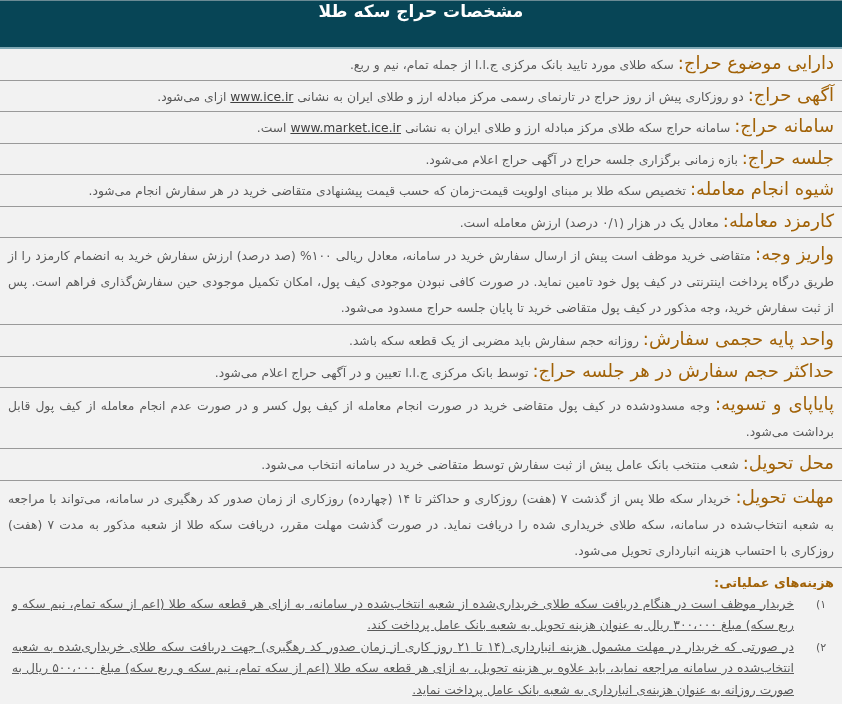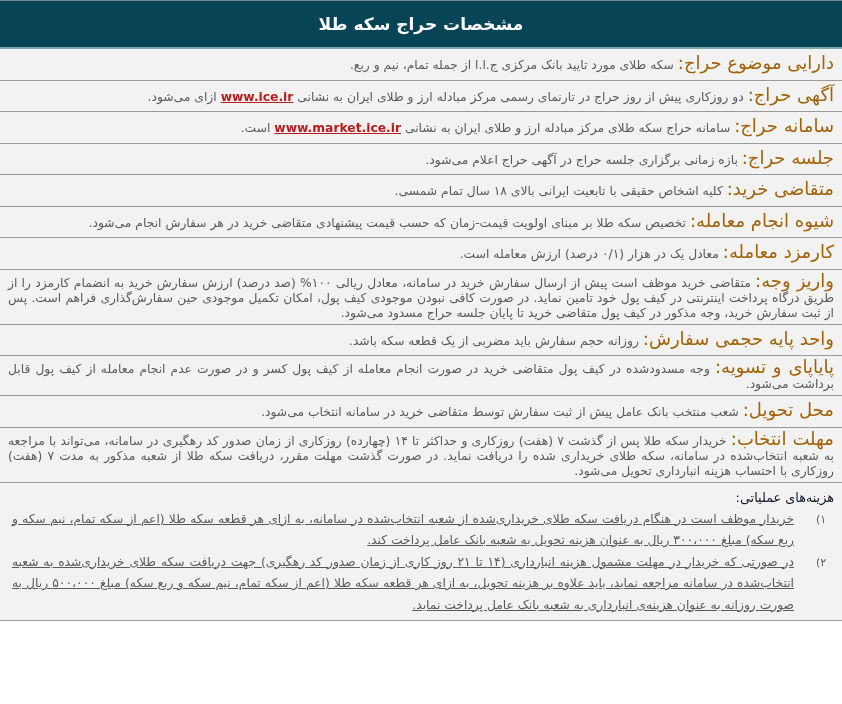--- a/index.html
+++ b/index.html
@@ -7,50 +7,50 @@
     width: 842px; height: 704px; overflow: hidden;
     background: #ffffff;
     font-family: "DejaVu Sans", sans-serif;
     direction: rtl;
   }
   .doc { width: 842px; }
   .header {
     height: 46px;
     background: #074556;
     border-top: 1px solid #6a8a94;
-    display: flex; align-items: center; justify-content: center;
+    display: flex; align-items: flex-start; justify-content: center;
     color: #ffffff;
     font-weight: bold;
     font-size: 17px;
   }
   .header-underline { height: 2px; background: #7fa8b4; }
   .row {
     background: #f2f2f2;
     border-bottom: 1.5px solid #9a9a9a;
     padding: 3px 8px 3px 8px;
     font-size: 12.3px;
     line-height: 21.5px;
     color: #5a5a5a;
     text-align: justify;
   }
   .row .label {
     color: #a16207;
     font-weight: normal;
     font-size: 18px;
   }
   .row a.link {
-    color: #b91c1c;
-    font-weight: bold;
+    color: #404040;
+    font-weight: normal;
     text-decoration: underline;
     direction: ltr;
     unicode-bidi: embed;
   }
-  .row.tall { line-height: 15px; }
+  .row.tall { line-height: 26px; }
   .costs { background: #f2f2f2; border-bottom: 1.5px solid #9a9a9a; padding: 4px 8px 4px 8px; }
-  .costs .title { color: #0f172a; font-weight: normal; font-size: 12.8px; line-height: 22px; }
+  .costs .title { color: #a16207; font-weight: bold; font-size: 12.8px; line-height: 22px; }
   .cost-item { display: flex; font-size: 12.3px; line-height: 21.5px; color: #5a5a5a; }
   .cost-item .num { width: 26px; flex: 0 0 26px; text-align: center; padding-right: 0; font-size: 11px; }
   .cost-item .txt { flex: 1; text-align: justify; padding-right: 14px; padding-left: 4px; text-decoration: underline; }
 </style>
 </head>
 <body>
 
 <div class="doc">
   <div class="header">
     <span>مشخصات حراج سکه طلا</span>
@@ -70,24 +70,20 @@
   <div class="row">
     <span class="label">سامانه حراج:</span>
     <span>سامانه حراج سکه طلای مرکز مبادله ارز و طلای ایران به نشانی </span><a class="link" href="#">www.market.ice.ir</a><span> است.</span>
   </div>
 
   <div class="row">
     <span class="label">جلسه حراج:</span>
     <span>بازه زمانی برگزاری جلسه حراج در آگهی حراج اعلام می‌شود.</span>
   </div>
 
-  <div class="row">
-    <span class="label">متقاضی خرید:</span>
-    <span>کلیه اشخاص حقیقی با تابعیت ایرانی بالای ۱۸ سال تمام شمسی.</span>
-  </div>
 
   <div class="row">
     <span class="label">شیوه انجام معامله:</span>
     <span>تخصیص سکه طلا بر مبنای اولویت قیمت-زمان که حسب قیمت پیشنهادی متقاضی خرید در هر سفارش انجام می‌شود.</span>
   </div>
 
   <div class="row">
     <span class="label">کارمزد معامله:</span>
     <span>معادل یک در هزار (۰/۱ درصد) ارزش معامله است.</span>
   </div>
@@ -96,33 +92,37 @@
     <span class="label">واریز وجه:</span>
     <span>متقاضی خرید موظف است پیش از ارسال سفارش خرید در سامانه، معادل ریالی ۱۰۰% (صد درصد) ارزش سفارش خرید به انضمام کارمزد را از طریق درگاه پرداخت اینترنتی در کیف پول خود تامین نماید. در صورت کافی نبودن موجودی کیف پول، امکان تکمیل موجودی حین سفارش‌گذاری فراهم است. پس از ثبت سفارش خرید، وجه مذکور در کیف پول متقاضی خرید تا پایان جلسه حراج مسدود می‌شود.</span>
   </div>
 
 
   <div class="row">
     <span class="label">واحد پایه حجمی سفارش:</span>
     <span>روزانه حجم سفارش باید مضربی از یک قطعه سکه باشد.</span>
   </div>
 
+  <div class="row">
+    <span class="label">حداکثر حجم سفارش در هر جلسه حراج:</span>
+    <span>توسط بانک مرکزی ج.ا.ا تعیین و در آگهی حراج اعلام می‌شود.</span>
+  </div>
 
   <div class="row tall">
     <span class="label">پایاپای و تسویه:</span>
     <span>وجه مسدودشده در کیف پول متقاضی خرید در صورت انجام معامله از کیف پول کسر و در صورت عدم انجام معامله از کیف پول قابل برداشت می‌شود.</span>
   </div>
 
   <div class="row">
     <span class="label">محل تحویل:</span>
     <span>شعب منتخب بانک عامل پیش از ثبت سفارش توسط متقاضی خرید در سامانه انتخاب می‌شود.</span>
   </div>
 
   <div class="row tall">
-    <span class="label">مهلت انتخاب:</span>
+    <span class="label">مهلت تحویل:</span>
     <span>خریدار سکه طلا پس از گذشت ۷ (هفت) روزکاری و حداکثر تا ۱۴ (چهارده) روزکاری از زمان صدور کد رهگیری در سامانه، می‌تواند با مراجعه به شعبه انتخاب‌شده در سامانه، سکه طلای خریداری شده را دریافت نماید. در صورت گذشت مهلت مقرر، دریافت سکه طلا از شعبه مذکور به مدت ۷ (هفت) روزکاری با احتساب هزینه انبارداری تحویل می‌شود.</span>
   </div>
 
   <div class="costs">
     <div class="title">هزینه‌های عملیاتی:</div>
     <div class="cost-item">
       <span class="num">۱)</span>
       <span class="txt">خریدار موظف است در هنگام دریافت سکه طلای خریداری‌شده از شعبه انتخاب‌شده در سامانه، به ازای هر قطعه سکه طلا (اعم از سکه تمام، نیم سکه و ربع سکه) مبلغ ۳۰۰،۰۰۰ ریال به عنوان هزینه تحویل به شعبه بانک عامل پرداخت کند.</span>
     </div>
     <div class="cost-item">

